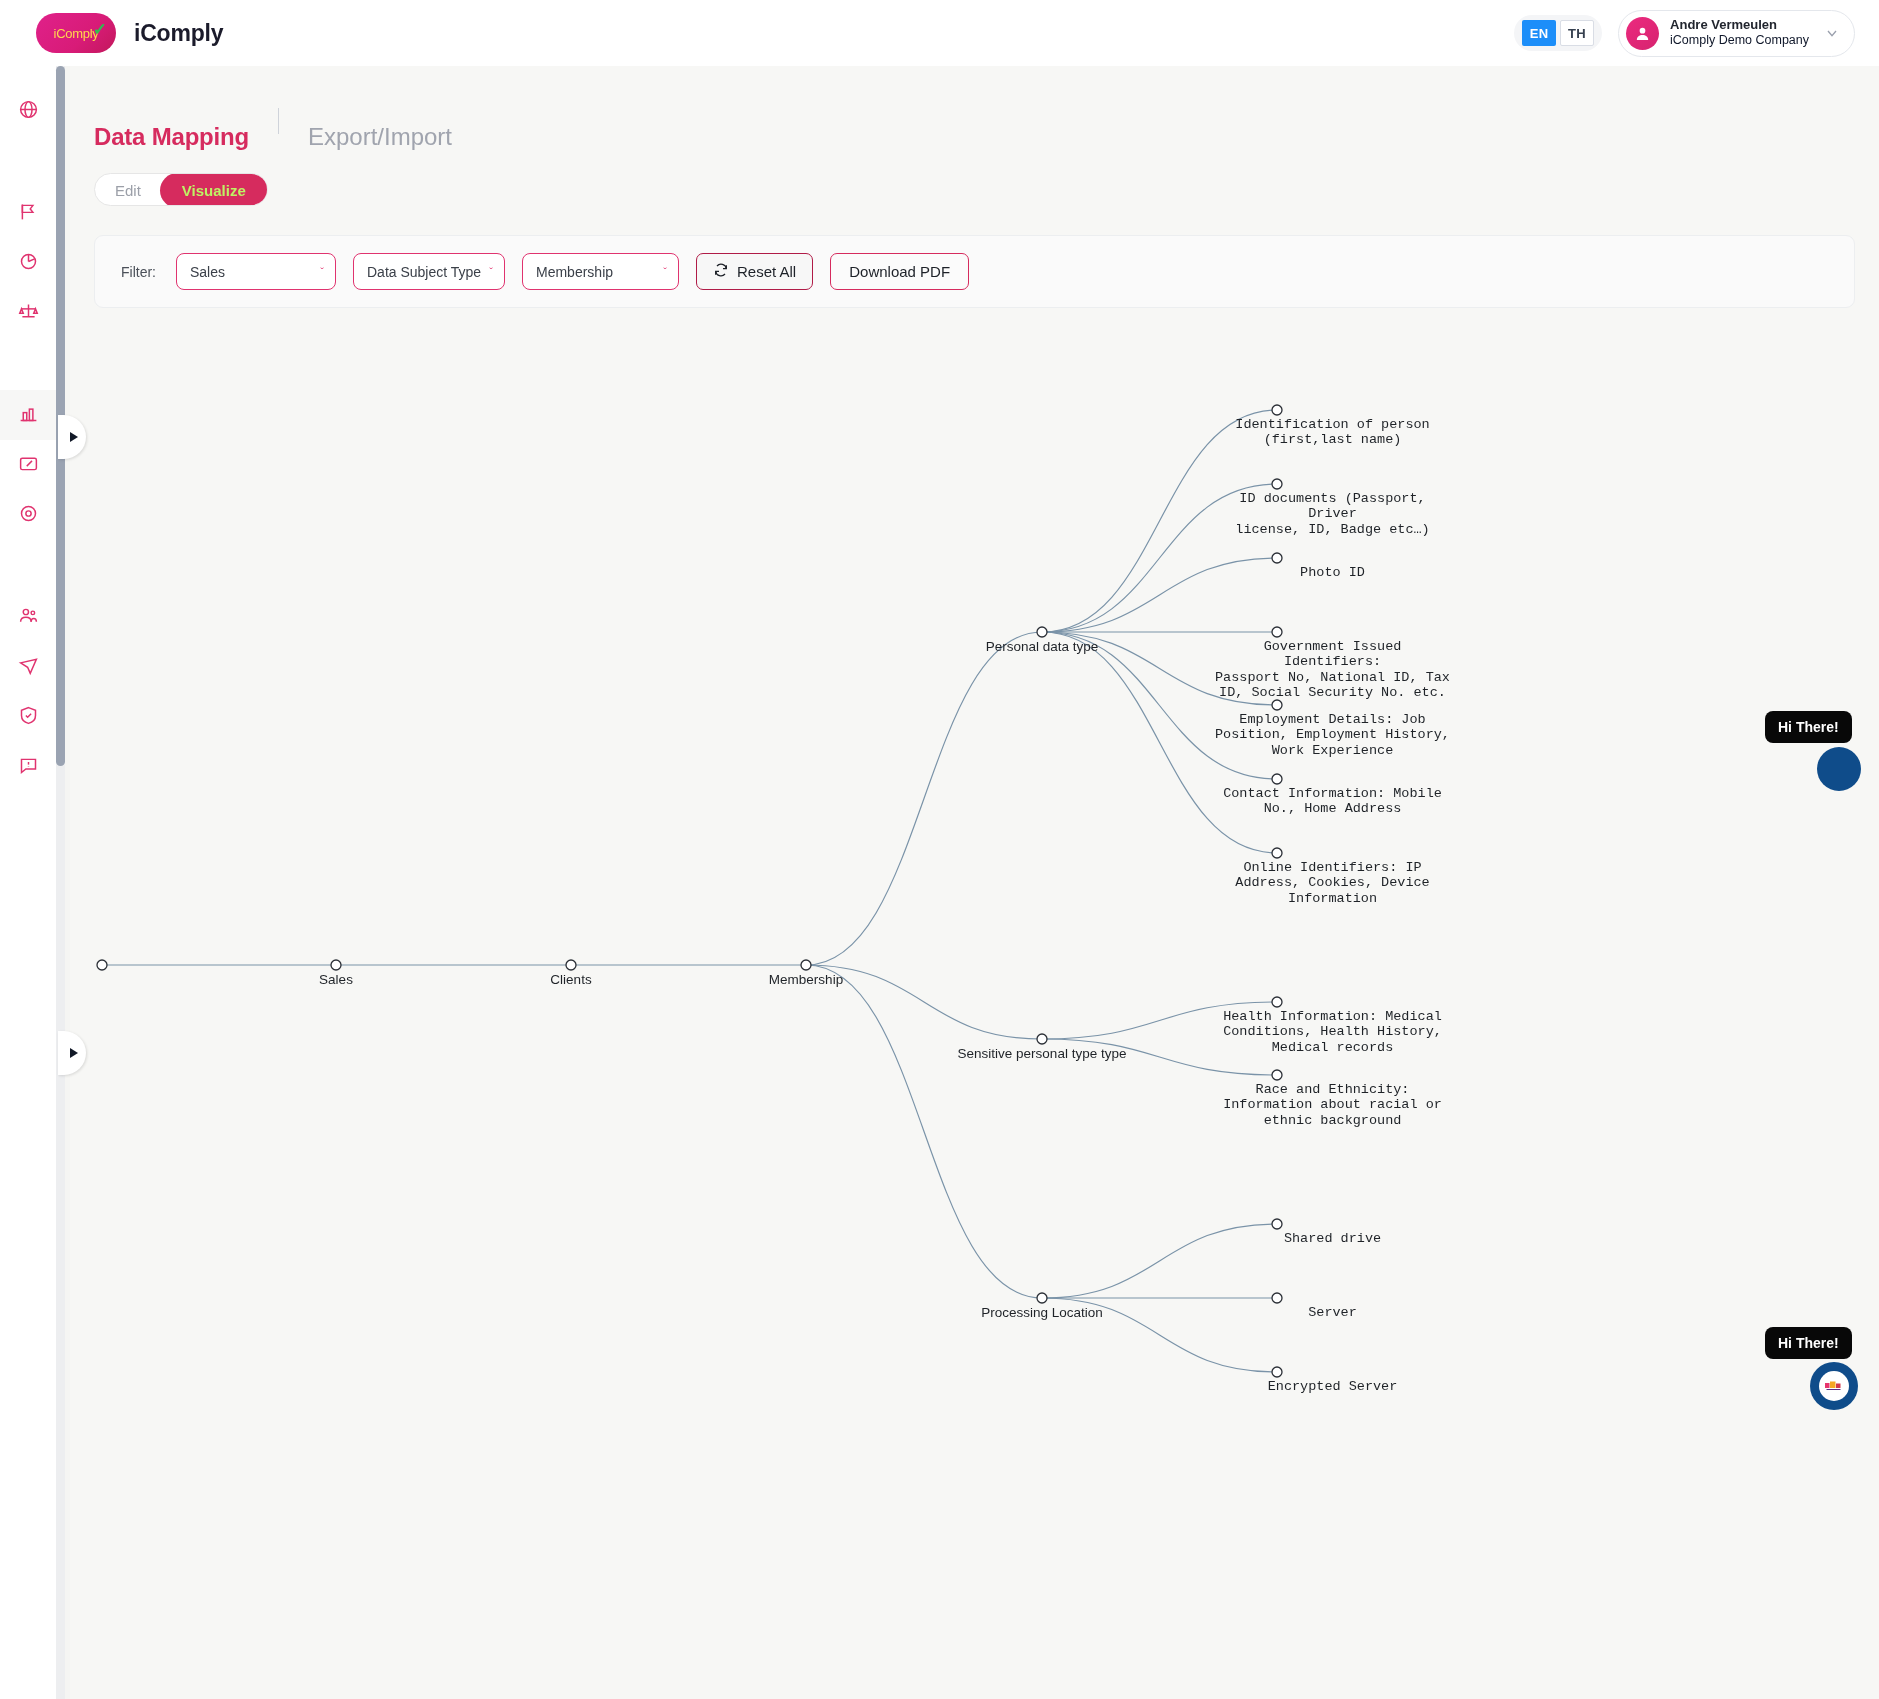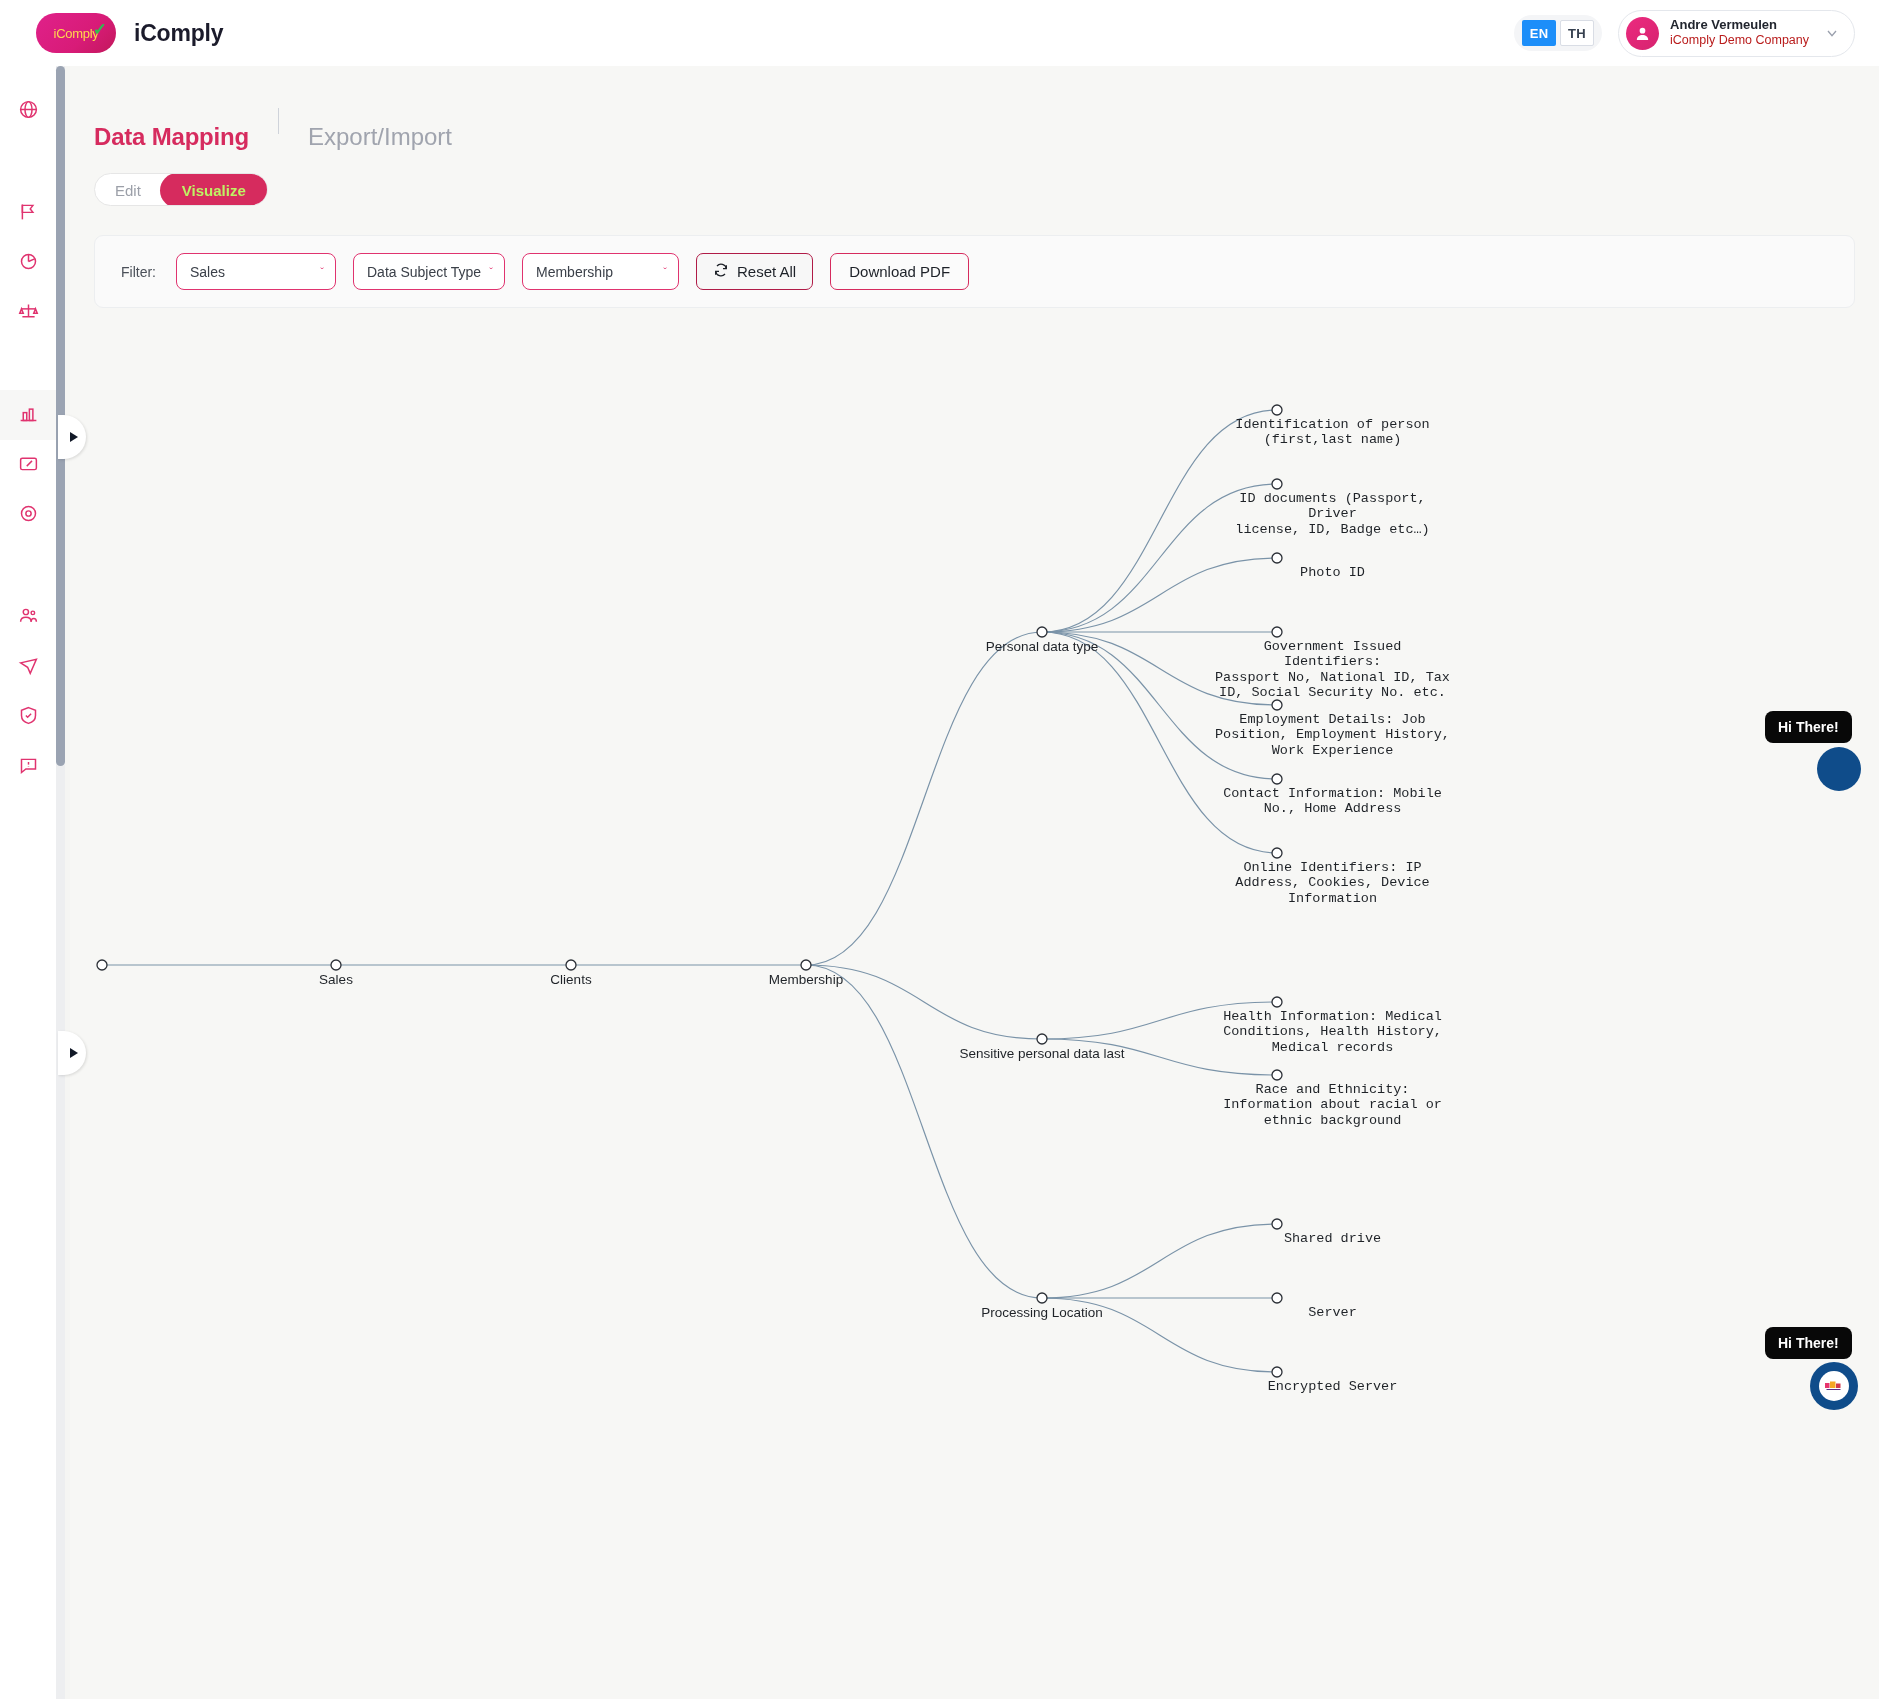--- a/index.html
+++ b/index.html
@@ -59,21 +59,21 @@
     padding: 6px 14px 6px 7px; background: #fff;
   }
   .avatar {
     width: 33px; height: 33px; border-radius: 50%;
     background: linear-gradient(140deg, #ec2a7f, #d6246f);
     display: flex; align-items: center; justify-content: center;
   }
   .avatar svg { width: 17px; height: 17px; fill: #fff; }
   .user-meta { display: flex; flex-direction: column; line-height: 1.25; }
   .user-name { font-size: 13px; font-weight: 700; color: #21252e; }
-  .user-company { font-size: 12.5px; color: #b91c1c; }
+  .user-company { font-size: 12.5px; color: #0f172a; }
   .chev { width: 16px; height: 16px; color: #9aa0ad; margin-left: 4px; }
   .chev svg { width: 100%; height: 100%; stroke: currentColor; fill: none; stroke-width: 2; }
 
   
   .sidebar {
     position: absolute; left: 0; top: 66px;
     width: 56px; height: 1633px;
     background: #ffffff; z-index: 30;
   }
   .side-item {
@@ -427,21 +427,21 @@
         <circle cx="1207" cy="809" r="5" fill="#ffffff" stroke="#2b2f36" stroke-width="1.3"></circle>
         <circle cx="1207" cy="958" r="5" fill="#ffffff" stroke="#2b2f36" stroke-width="1.3"></circle>
         <circle cx="1207" cy="1032" r="5" fill="#ffffff" stroke="#2b2f36" stroke-width="1.3"></circle>
         <circle cx="1207" cy="1106" r="5" fill="#ffffff" stroke="#2b2f36" stroke-width="1.3"></circle>
       </svg>
     <div id="tree-labels">
         <div class="node-label ctr" style="top: 706px; left: 266px;">Sales</div>
         <div class="node-label ctr" style="top: 706px; left: 501px;">Clients</div>
         <div class="node-label ctr" style="top: 706px; left: 736px;">Membership</div>
         <div class="node-label ctr" style="top: 373px; left: 972px;">Personal data type</div>
-        <div class="node-label ctr" style="top: 780px; left: 972px;">Sensitive personal data last</div>
+        <div class="node-label ctr" style="top: 780px; left: 972px;">Sensitive personal type type</div>
         <div class="node-label ctr" style="top: 1039px; left: 972px;">Processing Location</div>
         <div class="node-label lft" style="top: 151px; left: 1145px; width: 235px;">Identification of person
 (first,last name)</div>
         <div class="node-label lft" style="top: 225px; left: 1145px; width: 235px;">ID documents (Passport, Driver
 license, ID, Badge etc…)</div>
         <div class="node-label lft" style="top: 299px; left: 1145px; width: 235px;">Photo ID</div>
         <div class="node-label lft" style="top: 373px; left: 1145px; width: 235px;">Government Issued Identifiers:
 Passport No, National ID, Tax
 ID, Social Security No. etc.</div>
         <div class="node-label lft" style="top: 446px; left: 1145px; width: 235px;">Employment Details: Job

